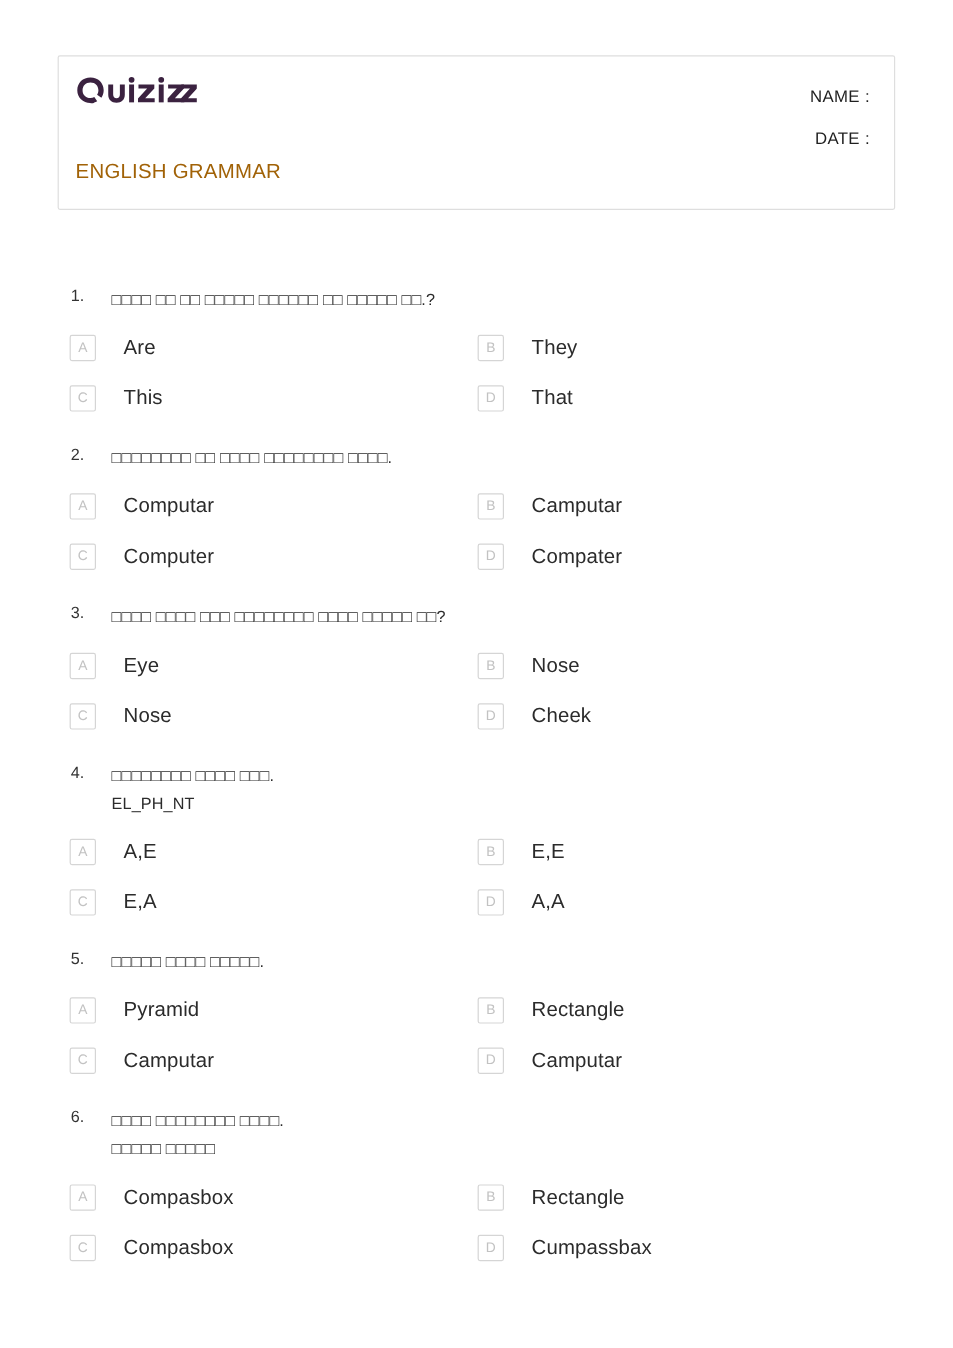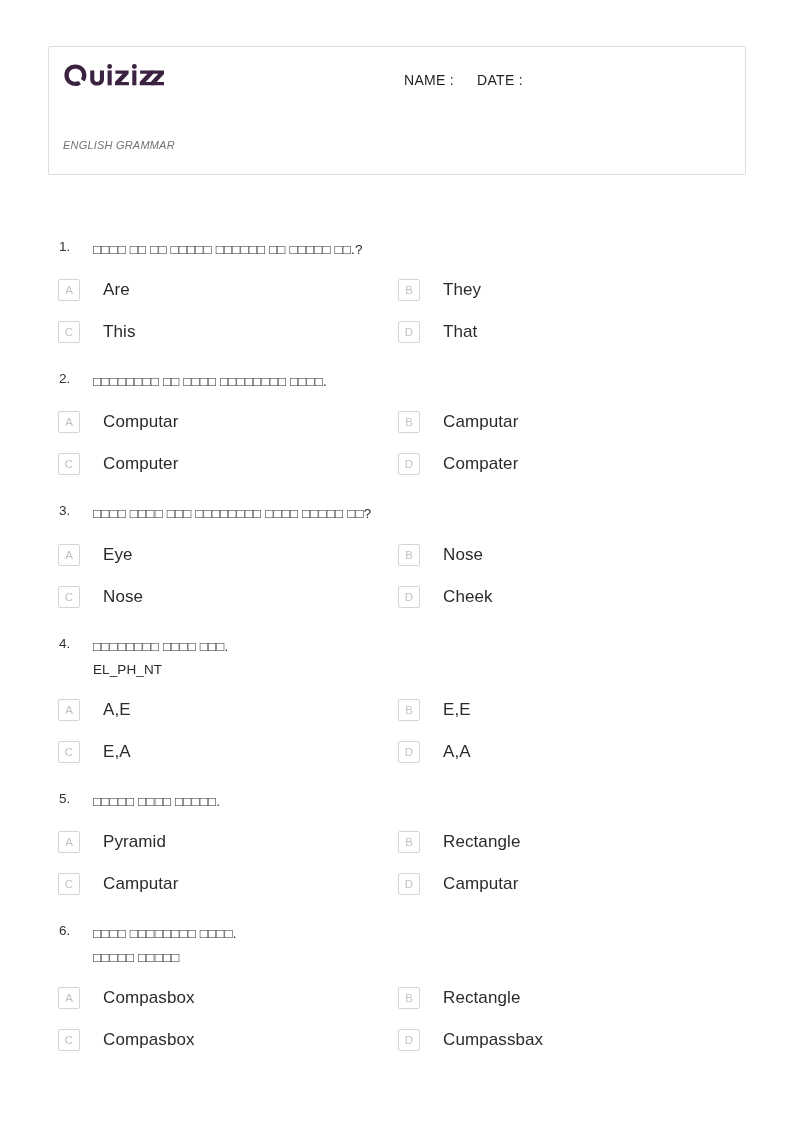--- a/index.html
+++ b/index.html
@@ -40,37 +40,37 @@
     padding-bottom: 18px;
   }
   .logo {
     display: flex;
     align-items: center;
     height: 26px;
   }
   .logo svg { display: block; }
   .quiz-meta { line-height: 1.25; }
   .quiz-title {
-    font-size: 11px;
-    color: #737373;
+    font-size: 17px;
+    color: #a16207;
     letter-spacing: 0.2px;
     margin-bottom: 3px;
-    font-style: italic;
   }
   .quiz-count {
     font-size: 13.5px;
     color: #8a8a8a;
   }
 
   .header-right {
     flex: 1;
     padding: 22px 14px 0 0;
     display: flex;
-    flex-direction: row;
+    flex-direction: column;
     gap: 17px;
+    align-items: flex-end;
   }
   .field-row {
     display: flex;
     align-items: flex-end;
     height: 18px;
   }
   .field-label {
     font-size: 14px;
     color: #1f1f1f;
     white-space: nowrap;

